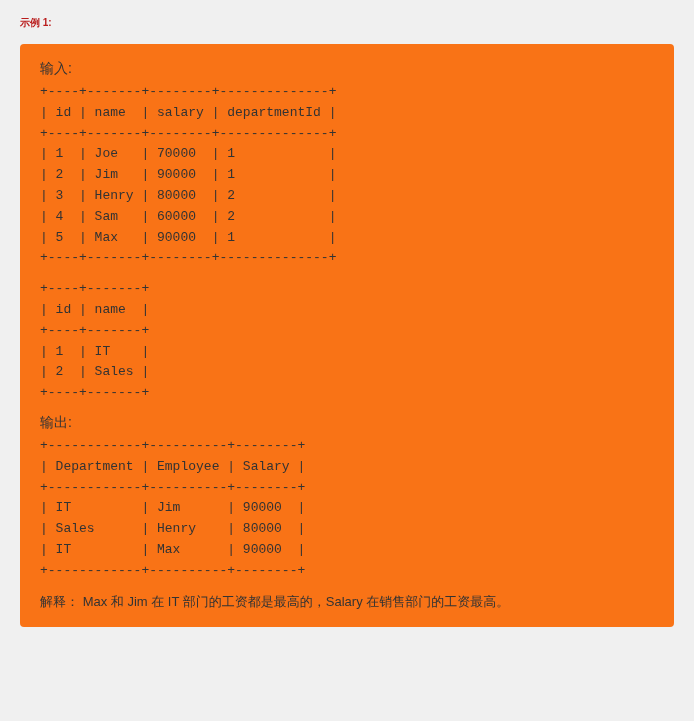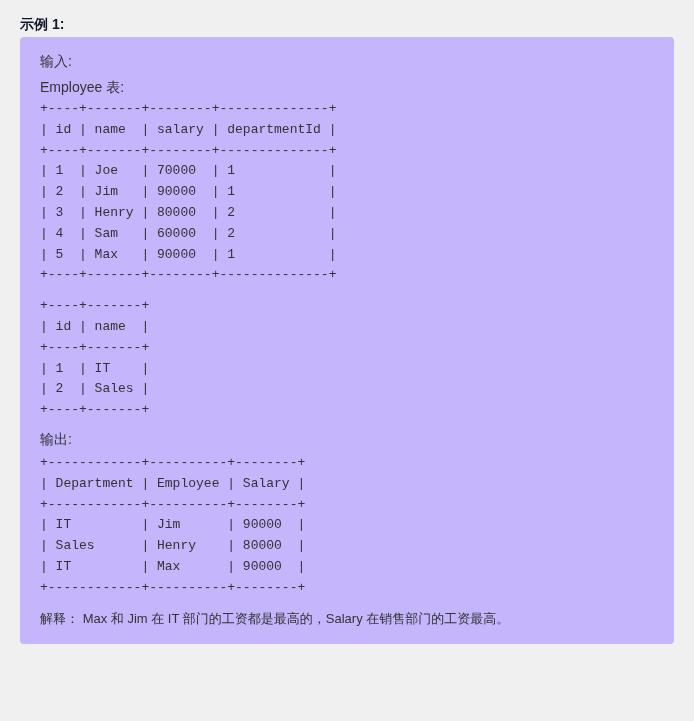--- a/index.html
+++ b/index.html
@@ -14,27 +14,27 @@
       font-size: 14px;
       color: #333;
       width: 694px;
       min-height: 721px;
       padding: 16px 20px;
     }
 
     .section-title {
       font-family: Arial, sans-serif;
       font-weight: bold;
-      font-size: 14px;
-      color: #0f172a;
-      margin-bottom: 3px;
+      font-size: 10px;
+      color: #b91c1c;
+      margin-bottom: 14px;
     }
 
     .content-block {
-      background-color: #c4b5fd;
+      background-color: #f97316;
       border-radius: 4px;
       padding: 16px 20px;
     }
 
     .label {
       font-family: Arial, sans-serif;
       font-size: 14px;
       color: #333;
       margin-bottom: 4px;
     }
@@ -76,21 +76,20 @@
     }
   </style>
 </head>
 <body>
 
 <div class="section-title">示例 1:</div>
 
 <div class="content-block">
 
   <div class="label">输入:</div>
-  <div class="table-label">Employee 表:</div>
   <div class="mono-table">+----+-------+--------+--------------+
 | id | name  | salary | departmentId |
 +----+-------+--------+--------------+
 | 1  | Joe   | 70000  | 1            |
 | 2  | Jim   | 90000  | 1            |
 | 3  | Henry | 80000  | 2            |
 | 4  | Sam   | 60000  | 2            |
 | 5  | Max   | 90000  | 1            |
 +----+-------+--------+--------------+</div>
 

